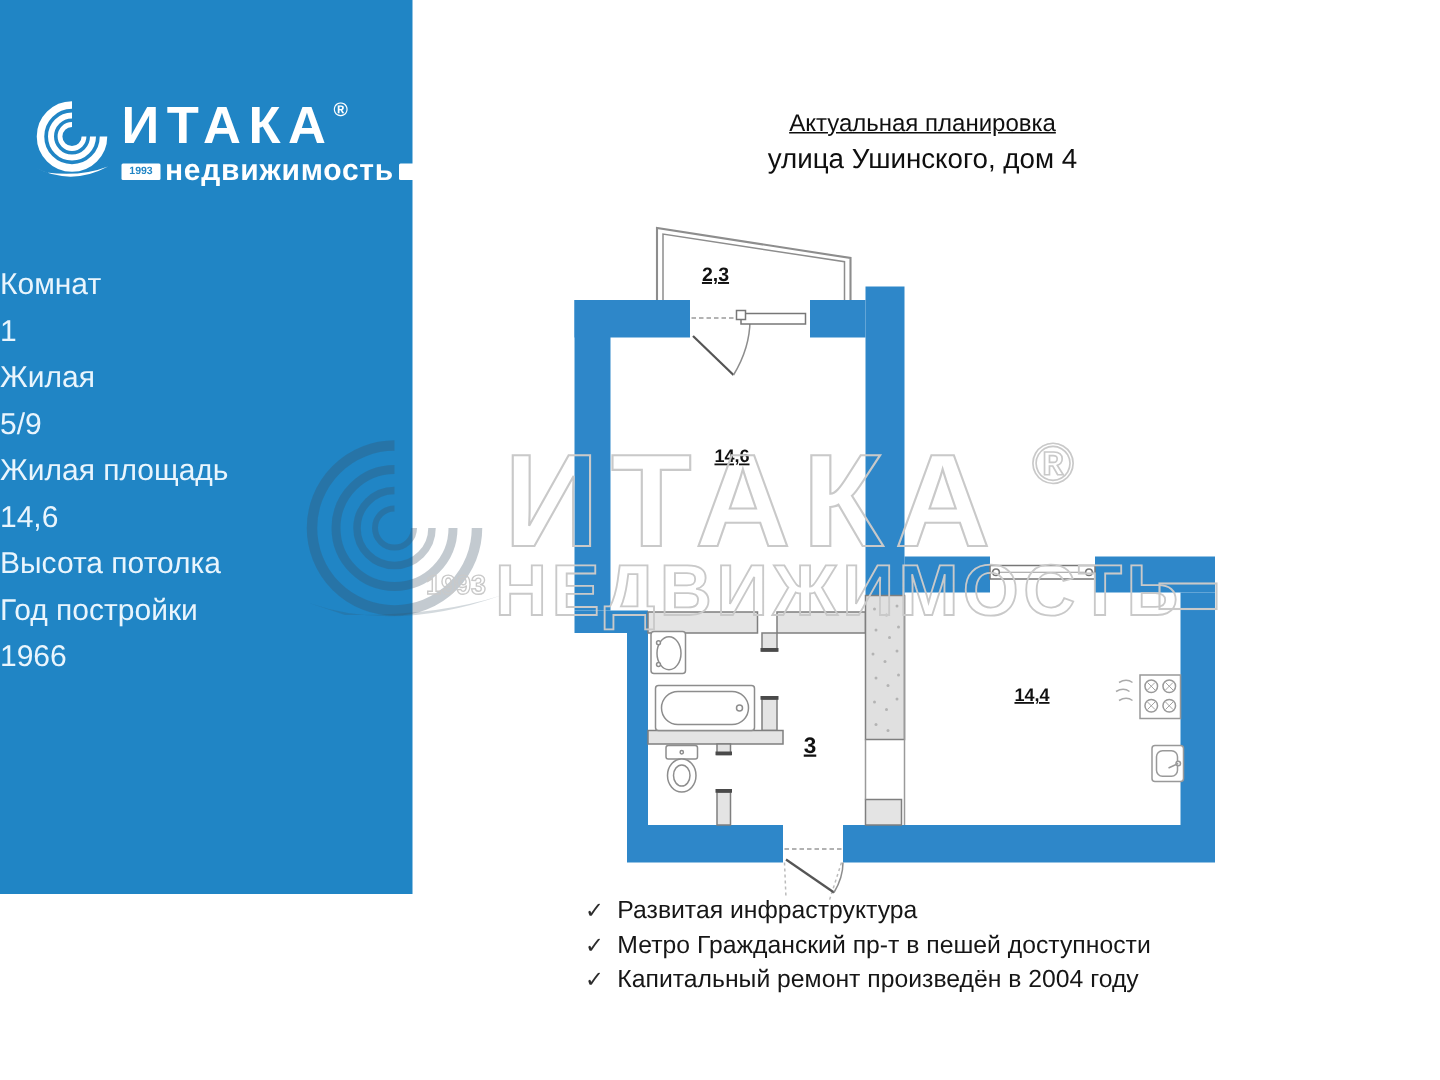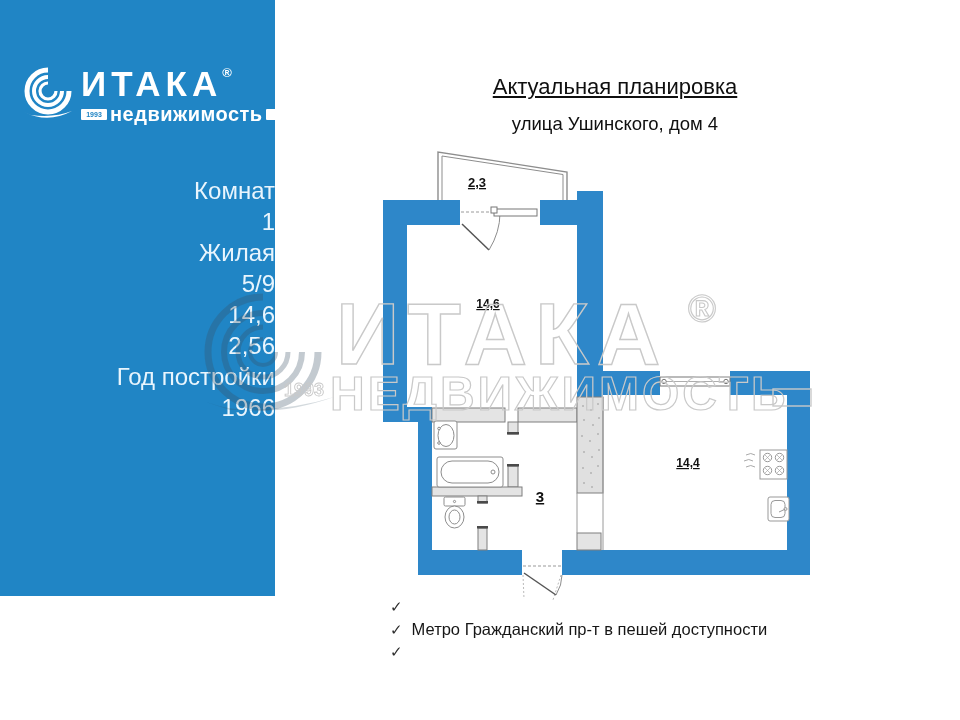--- a/index.html
+++ b/index.html
@@ -11,26 +11,26 @@
   .logo-spiral{flex:0 0 auto;}
   .logo-text{display:flex;flex-direction:column;}
   .logo-brand{color:#fff;font-size:35px;font-weight:bold;letter-spacing:5px;line-height:1;white-space:nowrap;}
   .logo-brand sup{font-size:13px;letter-spacing:0;vertical-align:top;line-height:1;}
   .logo-sub{display:flex;align-items:center;gap:3px;margin-top:3px;}
   .bar{background:#fff;height:11px;border-radius:1px;display:flex;align-items:center;justify-content:center;}
   .bar-left{width:26px;}
   .bar-right{width:17px;}
   .logo-year{font-size:7px;font-weight:bold;color:#2085c5;line-height:1;}
   .logo-sub-text{color:#fff;font-size:20px;font-weight:bold;letter-spacing:.5px;line-height:1;white-space:nowrap;}
-  .stats{position:absolute;left:0;top:175px;width:275px;text-align:right;
-         font-size:24px;line-height:31px;color:#e9f5fd;}
+  .stats{position:absolute;left:0;top:175px;width:275px;text-align:left;
+         font-size:20px;line-height:31px;color:#e9f5fd;}
   
   .plan-header{position:absolute;left:455px;top:74px;width:320px;text-align:center;color:#0f0f0f;z-index:2;}
-  .plan-title{font-size:22px;text-decoration:underline;}
-  .plan-subtitle{font-size:18.5px;margin-top:13px;}
+  .plan-title{font-size:16px;text-decoration:underline;}
+  .plan-subtitle{font-size:18.5px;margin-top:3px;}
   .features{position:absolute;left:390px;top:596px;z-index:2;color:#161616;}
   .feature{display:flex;align-items:baseline;font-size:16.5px;line-height:22px;}
   .check{margin-right:9px;color:#2d2d2d;font-size:15px;}
   
   .plan-svg{position:absolute;left:0;top:0;z-index:3;pointer-events:none;}
   .plan-svg text.room-label{font-family:"Liberation Sans",sans-serif;font-weight:bold;fill:#111;
       text-decoration:underline;}
   .plan-svg text.wm{font-family:"Liberation Sans",sans-serif;font-weight:bold;fill:none;stroke:#c9c9c9;}
 </style>
 </head>
@@ -56,42 +56,45 @@
           <span class="bar bar-right"></span>
         </div>
       </div>
     </div>
 
     <div class="stats">
       <div>Комнат</div>
       <div>1</div>
       <div>Жилая</div>
       <div>5/9</div>
+      <div>Жилая площадь</div>
       <div>14,6</div>
-      <div>2,56</div>
+      <div>Высота потолка</div>
       <div>Год постройки</div>
       <div>1966</div>
     </div>
   </div>
 
   <div class="plan-header">
     <div class="plan-title">Актуальная планировка</div>
     <div class="plan-subtitle">улица Ушинского, дом 4</div>
   </div>
 
   <div class="features">
     <div class="feature">
       <span class="check">✓</span>
+      <span>Развитая инфраструктура</span>
     </div>
     <div class="feature">
       <span class="check">✓</span>
       <span>Метро Гражданский пр-т в пешей доступности</span>
     </div>
     <div class="feature">
       <span class="check">✓</span>
+      <span>Капитальный ремонт произведён в 2004 году</span>
     </div>
   </div>
 
   <svg class="plan-svg" width="960" height="720" viewBox="0 0 960 720">
 
     <g>
       <polygon points="438,202 438,152 567,172 567,202" fill="#ffffff" stroke="none"></polygon>
       <polyline points="438,202 438,152 567,172 567,202" fill="none" stroke="#8d8d8d" stroke-width="1.4"></polyline>
       <polyline points="442,202 442,156 563,174.5 563,202" fill="none" stroke="#8d8d8d" stroke-width="1"></polyline>
     </g>

